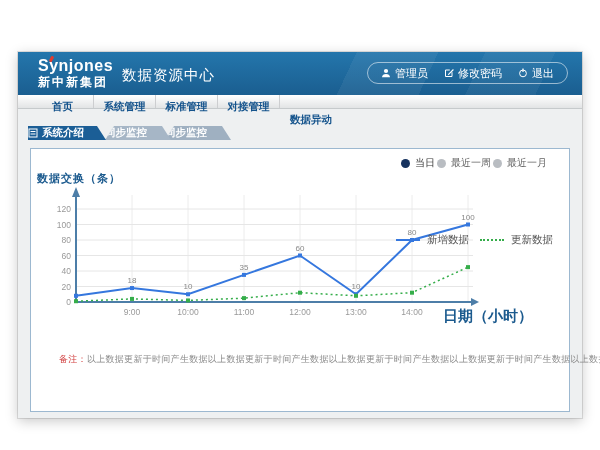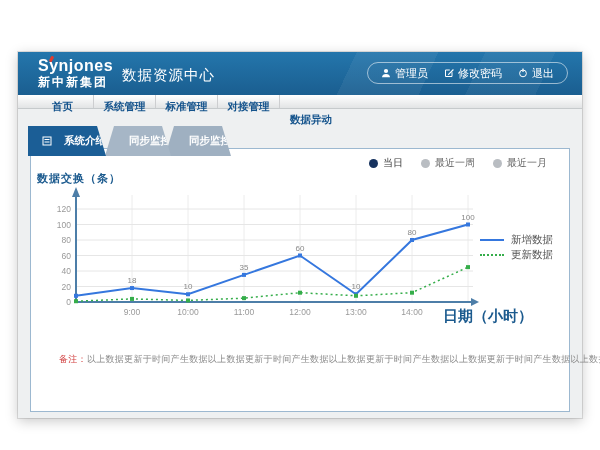--- a/index.html
+++ b/index.html
@@ -25,46 +25,46 @@
   .user-item svg { display:block; }
 
   
   .nav { height:14px; background:linear-gradient(180deg,#ffffff,#e2e4e5); border-bottom:1px solid #c6cacc;
          display:flex; align-items:stretch; padding-left:14px; }
   .nav-item { width:62px; text-align:center; line-height:22px; font-size:10.5px; font-weight:bold; color:#14538c;
               border-right:1px solid #cdced0; cursor:pointer; }
   .nav-item:last-child { border-right:none;margin-top:13px; }
 
   
-  .tab { position:absolute; height:30px; color:#fff; font-size:10.5px; font-weight:bold;
-         display:flex; align-items:center; justify-content:flex-end; gap:12px; cursor:pointer; }
+  .tab { position:absolute; height:14px; color:#fff; font-size:10.5px; font-weight:bold;
+         display:flex; align-items:center; justify-content:flex-start; gap:4px; cursor:pointer; }
   .tab-active { left:10px; top:74px; width:78px; background:#1b5e96; z-index:3;
                 clip-path:polygon(0 0, calc(100% - 9px) 0, 100% 100%, 0 100%); }
   .tab-i1 { left:87px; top:74px; width:66px; background:#a6b6c6; z-index:2;
             clip-path:polygon(9px 0, calc(100% - 9px) 0, 100% 100%, 0 100%); }
   .tab-i2 { left:147px; top:74px; width:66px; background:#9fb0c1; z-index:1;
             clip-path:polygon(9px 0, calc(100% - 9px) 0, 100% 100%, 0 100%); }
   .tab svg { display:block; }
 
   
   .panel { position:absolute; left:12px; top:96px; width:540px; height:264px; background:#fff;
            border:1px solid #9cb8d0; }
 
-  .filters { position:absolute; top:7px; right:22px; display:flex; gap:18px; align-items:center; }
+  .filters { position:absolute; top:7px; right:22px; display:flex; gap:2px; align-items:center; }
   .filter { display:flex; align-items:center; gap:5px; font-size:10px; color:#666; cursor:pointer; }
   .radio-dot { width:9px; height:9px; border-radius:50%; background:#b9bdc2; }
   .filter.selected .radio-dot { background:#17335f; }
   .filter.selected { color:#333; }
 
   .ylabel { position:absolute; left:6px; top:22px; font-size:11px; font-weight:bold; color:#1b5a8e; letter-spacing:1px; }
   .xlabel { position:absolute; left:412px; top:158px; font-size:15px; font-weight:bold; color:#1b5a8e; }
 
   #chart-svg { position:absolute; left:0; top:0; }
 
-  .legend { position:absolute; right:16px; top:84px; display:flex; flex-direction:column; gap:1px; }
+  .legend { position:absolute; right:16px; top:84px; display:flex; flex-direction:row; gap:11px; }
   .legend-item { display:flex; align-items:center; gap:7px; cursor:pointer; }
   .legend-sample { width:24px; height:0; }
   .legend-label { font-size:10.5px; color:#555; }
 
   .note { position:absolute; left:28px; top:204px; font-size:9px; letter-spacing:.3px; white-space:nowrap; }
   .note-prefix { color:#d03b3b; }
   .note-text { color:#8a8a8a; }
 </style>
 </head>
 <body>

